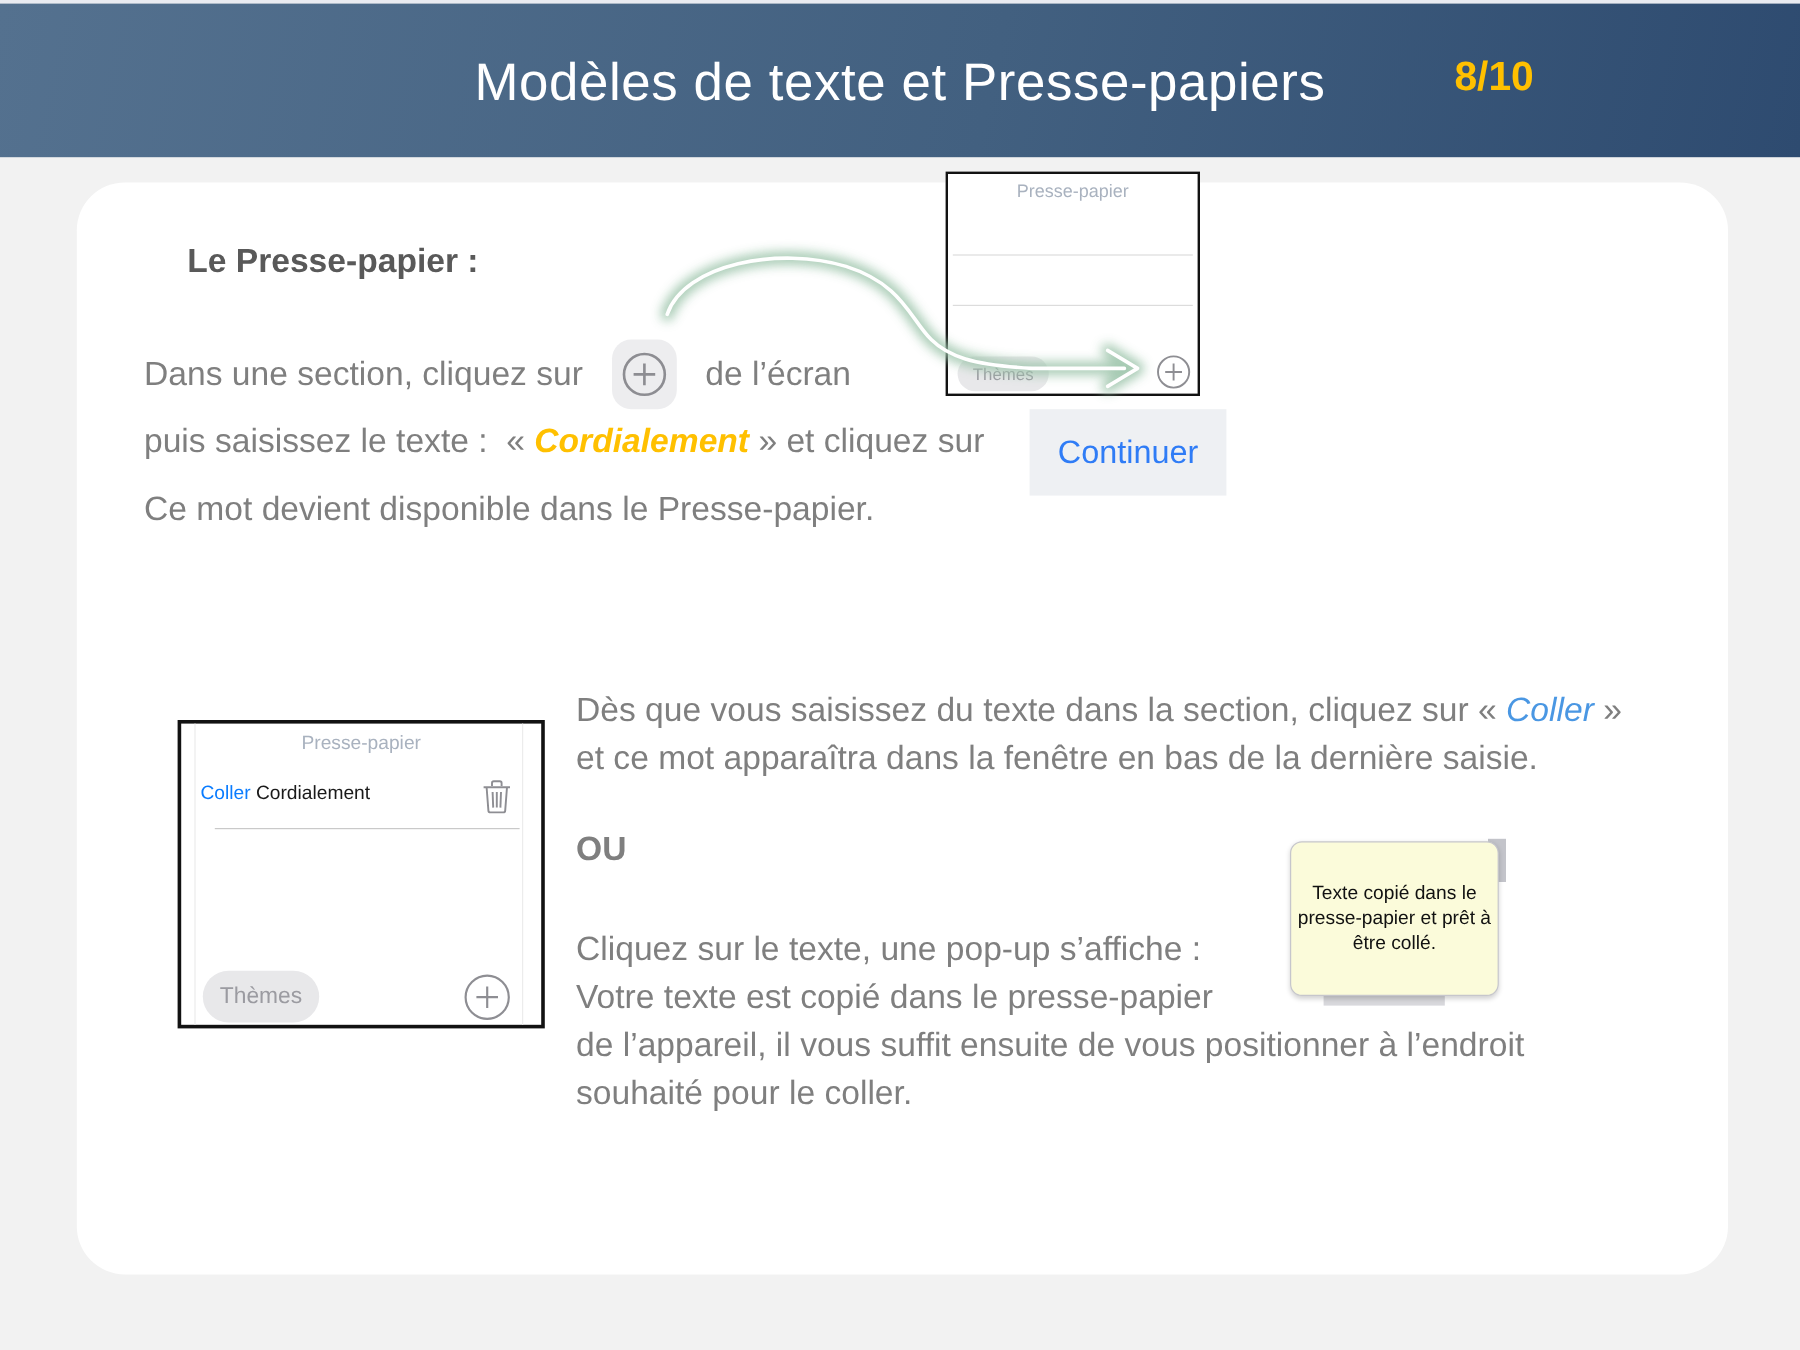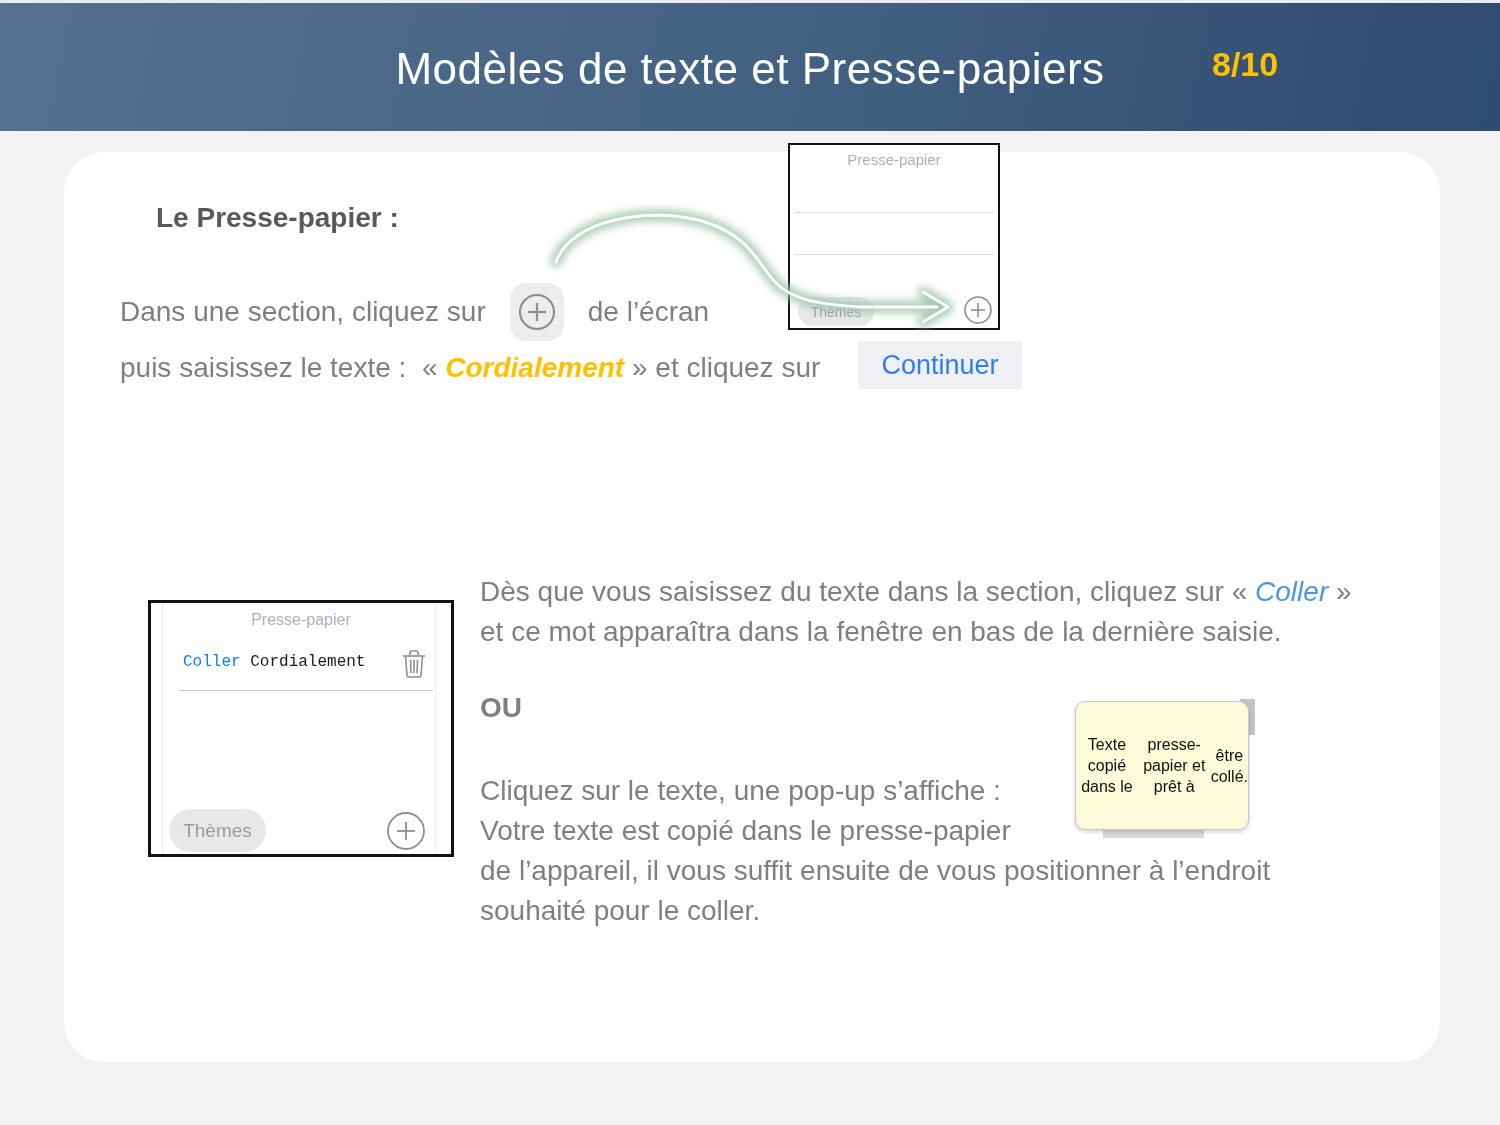--- a/index.html
+++ b/index.html
@@ -22,53 +22,53 @@
   .txt { position:absolute; color:#7f7f7f; font-size:28px; white-space:nowrap; }
   .keepsp { white-space:pre; }
   .section-heading { color:#595959; font-weight:700;margin-left:36px; }
   .gold { color:#ffc000; font-weight:700; font-style:italic; }
   .blue-it { color:#4a97e3; font-style:italic; }
 
   .intro-line1 { display:flex; align-items:center; gap:14px; }
   .plus-chip { width:54px; height:58px; background:#ededef; border-radius:16px;
     display:flex; align-items:center; justify-content:center; flex:0 0 auto; }
 
-  .continue-button { position:absolute; left:858px; top:341px; width:164px; height:48px;
+  .continue-button { position:absolute; left:858px; top:341px; width:164px; height:72px;
     background:#eef0f3; color:#2f7cf6; font-size:27px; display:flex; align-items:center; justify-content:center; }
 
   
   .shot { position:absolute; background:#ffffff; }
   .shot-empty { left:788px; top:143px; width:212px; height:187px; border:2px solid #121212; }
   .shot-filled { left:148px; top:600px; width:306px; height:257px; border:3px solid #121212; }
   .shot-title { position:absolute; left:0; right:0; text-align:center; color:#a9b2bf; }
   .hline { position:absolute; height:1px; background:#dcdcdc; }
   .vline { position:absolute; width:1px; background:#ececec; top:0; bottom:0; }
   .pill { position:absolute; background:#e8e8ea; color:#9b9ba1; border-radius:999px;
     display:flex; align-items:center; justify-content:center; }
   .plus-circle { position:absolute; display:flex; }
 
-  .paste-row { position:absolute; left:32px; top:50px; font-size:16px; white-space:nowrap;font-family:Liberation Mono, monospace; }
+  .paste-row { position:absolute; left:16px; top:50px; font-size:16px; white-space:nowrap; }
   .coller-link { color:#0a7cff; }
   .entry-text { color:#1a1a1a; }
   .trash-btn { position:absolute; left:250px; top:46px; width:26px; height:30px; display:flex; }
 
   
   .arrow-svg { position:absolute; left:500px; top:190px; width:480px; height:150px; overflow:visible; }
 
   
   .rline { line-height:40px; }
   .or-label { font-weight:700; }
 
   
   .note-corner { position:absolute; left:1240px; top:699px; width:15px; height:36px; background:#c3c4ca; }
   .note-bottom { position:absolute; left:1103px; top:828px; width:101px; height:10px; background:#d8d8dc; }
   .sticky-note { position:absolute; left:1075px; top:701px; width:174px; height:129px;
     background:#fbfbda; border:1px solid #c6c6cc; border-radius:10px;
     box-shadow:0 2px 4px rgba(0,0,0,.18);
-    display:flex; flex-direction:row; align-items:center; justify-content:center; }
+    display:flex; flex-direction:column; align-items:center; justify-content:center; }
   .sticky-note div { color:#111111; font-size:16px; line-height:21px; text-align:center; }
 </style>
 </head>
 <body>
 
 <div id="page">
 
   <div class="top-strip"></div>
 
   <div class="header-bar">
@@ -91,20 +91,21 @@
     </span>
     <span class="keepsp">de l’écran</span>
   </div>
 
   <div class="txt" style="left:120px; top:352px;">
     <span class="keepsp">puis saisissez le texte :  « </span><span class="gold keepsp">Cordialement</span><span class="keepsp"> » et cliquez sur</span>
   </div>
 
   <div class="continue-button">Continuer</div>
 
+  <div class="txt" style="left:120px; top:408px;">Ce mot devient disponible dans le Presse-papier.</div>
 
   <div class="shot shot-empty">
     <div class="shot-title" style="top:6px; font-size:15px;">Presse-papier</div>
     <div class="hline" style="left:4px; right:4px; top:67px;"></div>
     <div class="hline" style="left:4px; right:4px; top:109px;"></div>
     <div class="pill" style="left:8px; top:152px; width:76px; height:29px; font-size:14px;">Thèmes</div>
     <div class="plus-circle" style="left:173px; top:150px;">
       <svg width="30" height="30" viewBox="0 0 30 30">
         <circle cx="15" cy="15" r="13" fill="none" stroke="#8e8e93" stroke-width="1.6"></circle>
         <line x1="15" y1="8" x2="15" y2="22" stroke="#8e8e93" stroke-width="1.6"></line>

